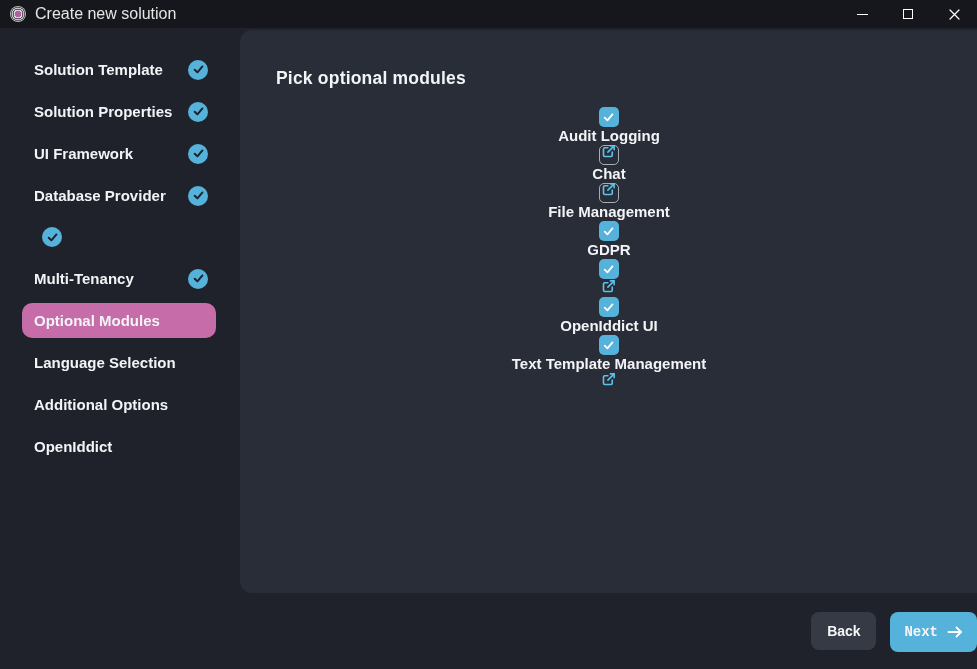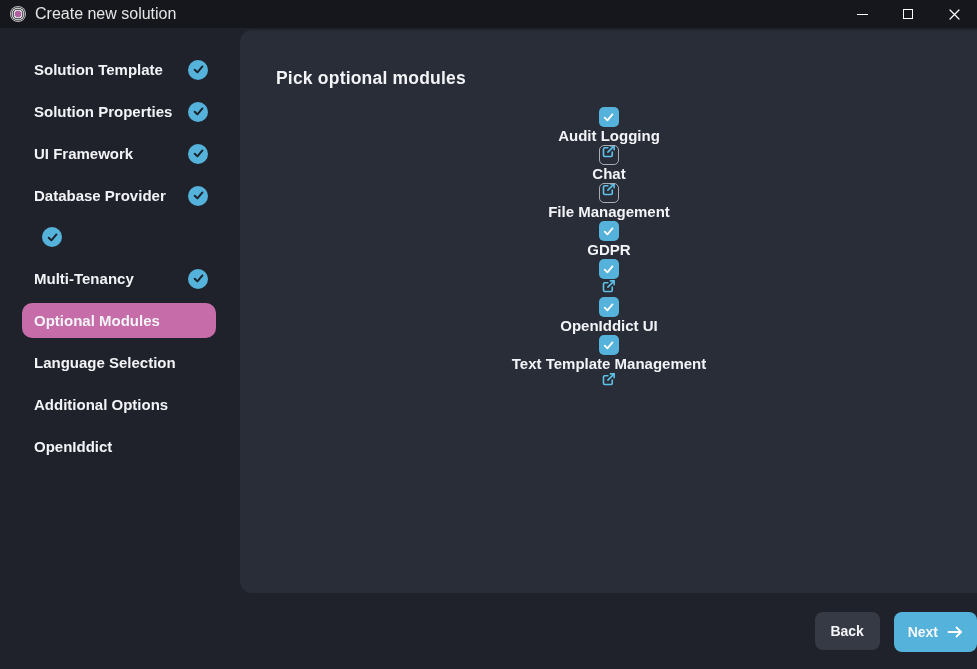--- a/index.html
+++ b/index.html
@@ -74,21 +74,21 @@
   .footer {
     display:flex; justify-content:flex-end; align-items:flex-start;
     gap:14px; padding:19px 0 0 0;
   }
   .btn {
     border:none; border-radius:8px; font-family:inherit;
     font-size:14px; font-weight:700; color:#f5f6f8; cursor:pointer;
     display:flex; align-items:center; justify-content:center;
   }
   .btn-back { width:65px; height:38px; background:#363a44; }
-  .btn-next { min-width:81px; height:40px; background:var(--accent-blue,#58b4dc); gap:9px; padding:0 14px; }
+  .btn-next { min-width:81px; height:40px; background:var(--accent-blue,#58b4dc); gap:9px; padding:0 14px;font-family:Liberation Mono, monospace; }
 </style>
 </head>
 <body>
 
 <div class="titlebar">
   <div class="app-icon"></div>
   <div class="win-title">Create new solution</div>
   <div class="win-controls">
     <button class="ctrl-btn">
       <span class="glyph-min"></span>

